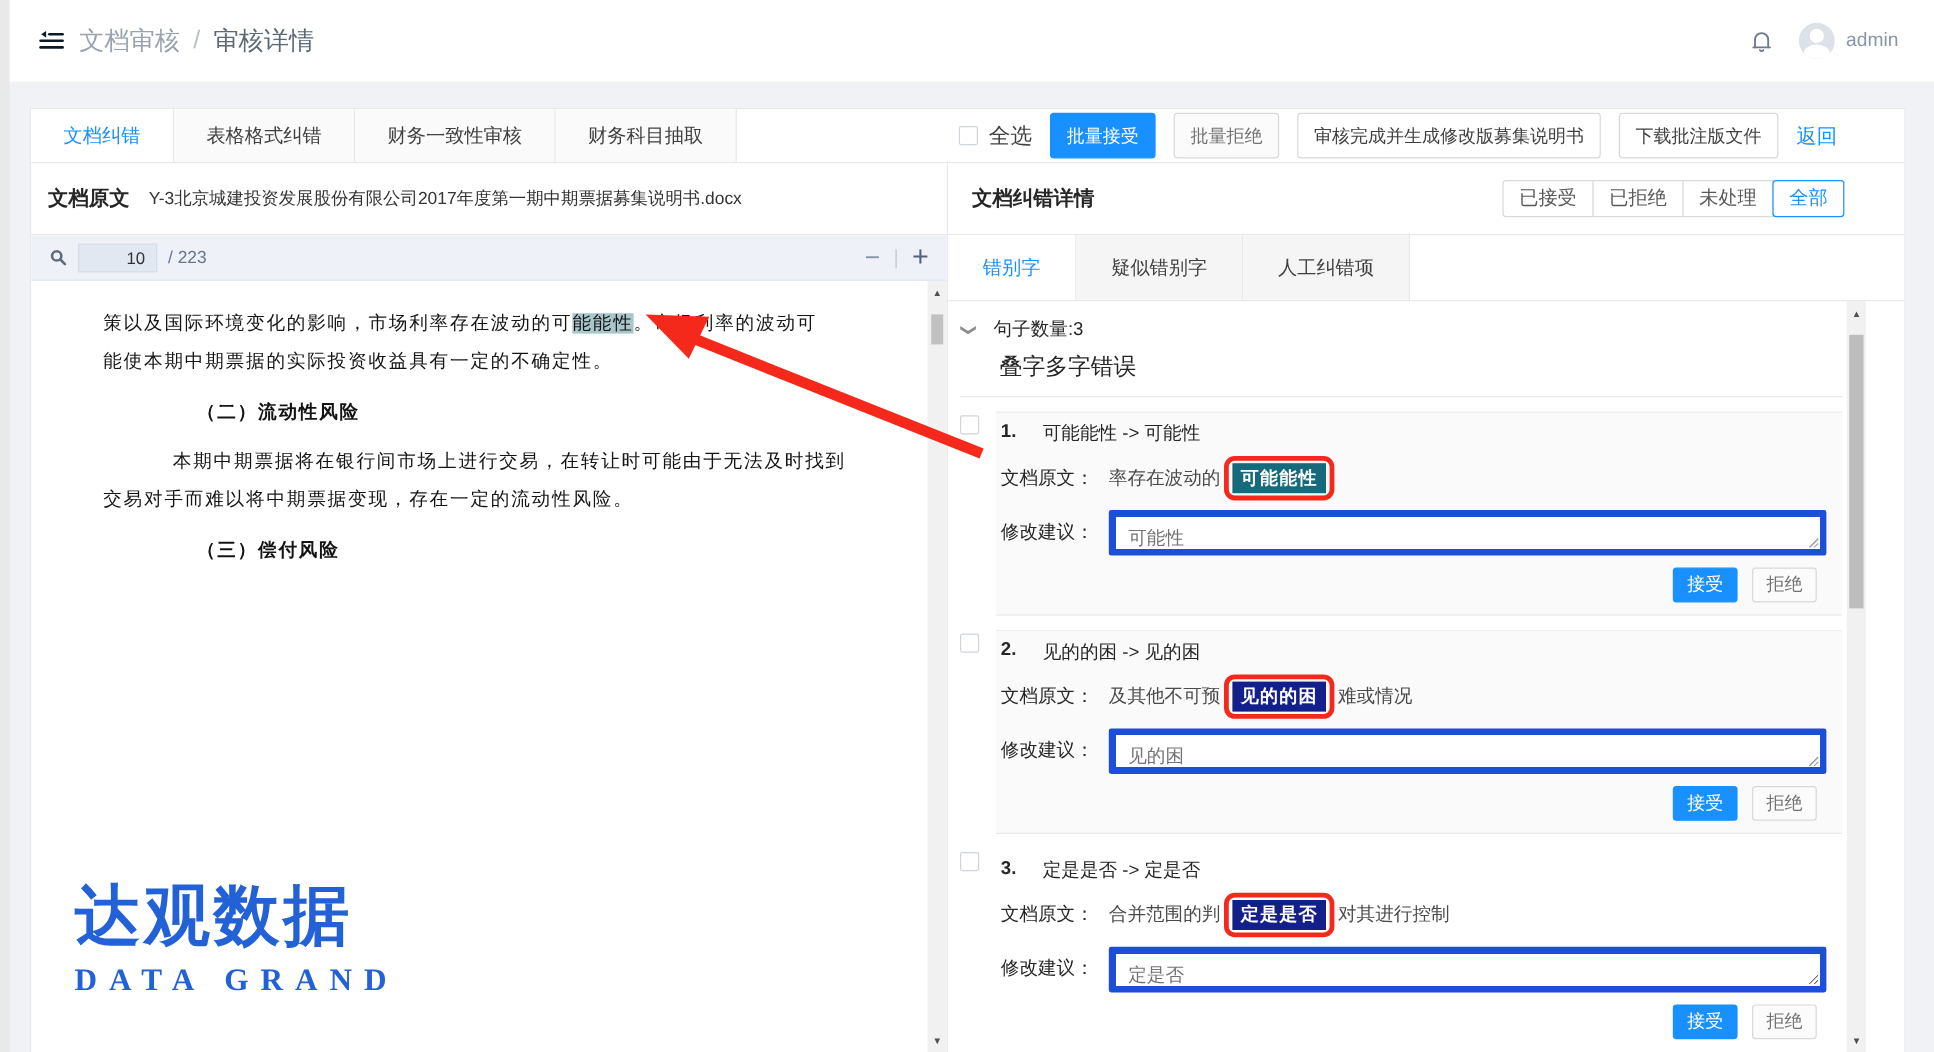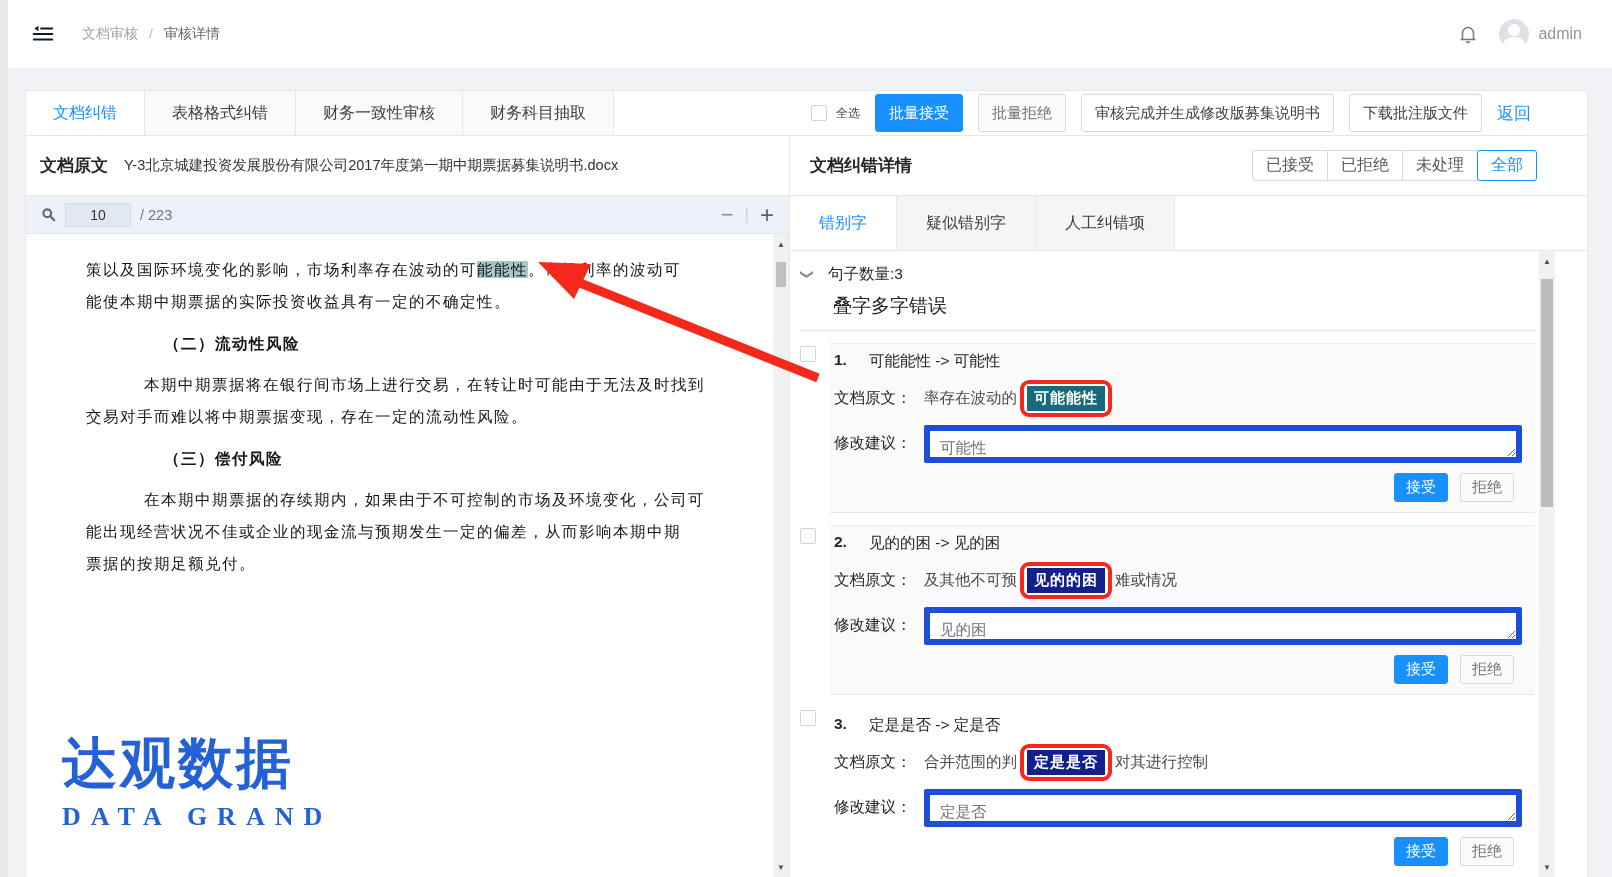--- a/index.html
+++ b/index.html
@@ -6,57 +6,57 @@
   html,body { margin:0; padding:0; }
   body { font-family: "Liberation Sans","DejaVu Sans",sans-serif; }
   .app { position:relative; width:1612px; height:877px; background:#f0f2f5; overflow:hidden; color:#262626; }
 
   
   .side-strip { position:absolute; left:0; top:0; width:8px; height:877px; background:#e9e9e9; }
 
   
   .topbar { position:absolute; left:8px; top:0; width:1604px; height:68px; background:#fff; display:flex; align-items:center; padding:0 30px 0 24px; }
   .fold-icon { width:22px; height:22px; color:#0d1a26; cursor:pointer; }
-  .breadcrumb { margin-left:28px; font-size:14px; display:flex; align-items:center; }
+  .breadcrumb { margin-left:12px; font-size:21px; display:flex; align-items:center; }
   .bc-section { color:#99a3af; }
   .bc-sep { color:#b8c0c9; margin:0 11px; }
   .bc-current { color:#5d6a76; }
   .top-right { margin-left:auto; display:flex; align-items:center; gap:20px; }
   .bell-icon { width:22px; height:22px; color:#6e7a8a; cursor:pointer; }
   .user { display:flex; align-items:center; gap:9px; cursor:pointer; }
   .avatar { width:30px; height:30px; border-radius:50%; background:#dde2e8; position:relative; overflow:hidden; }
   .avatar::before { content:""; position:absolute; left:9px; top:5px; width:12px; height:12px; border-radius:50%; background:#fff; }
   .avatar::after { content:""; position:absolute; left:4px; top:18px; width:22px; height:16px; border-radius:50%; background:#fff; }
   .username { font-size:16px; color:#8a96a3; }
 
   
   .card { position:absolute; left:25px; top:90px; width:1563px; bottom:0; background:#fff; border:1px solid #e8e8e8; border-bottom:none; display:flex; flex-direction:column; }
 
   
   .tabrow { flex:0 0 45px; height:45px; border-bottom:1px solid #e8e8e8; display:flex; align-items:stretch; }
   .tab { display:flex; align-items:center; padding:0 27px; font-size:16px; background:#fafafa; border-right:1px solid #e8e8e8; color:#404040; cursor:pointer; }
   .tab.active { background:#fff; color:#1890ff; }
   .tabrow-actions { margin-left:auto; display:flex; align-items:center; gap:15px; padding-right:56px; }
-  .selectall { display:flex; align-items:center; gap:9px; font-size:12px; color:#404040; cursor:pointer; }
+  .selectall { display:flex; align-items:center; gap:9px; font-size:18px; color:#404040; cursor:pointer; }
   .cb { width:16px; height:16px; border:1px solid #cfd4da; border-radius:2px; background:#fff; display:inline-block; flex:0 0 16px; cursor:pointer; }
   .btn { height:32px; display:flex; align-items:center; padding:18px 13px; font-size:15px; border-radius:3px; border:1px solid #d9d9d9; background:#fff; color:#404040; cursor:pointer; white-space:nowrap; }
   .btn-primary { background:#1890ff; border-color:#1890ff; color:#fff; }
   .btn-danger { color:#737373; background:#fbfbfb; }
   .link { color:#1890ff; font-size:17px; cursor:pointer; }
 
   .panels { flex:1; display:flex; min-height:0; }
 
   
   .left-panel { flex:0 0 764px; width:764px; border-right:1px solid #e8e8e8; display:flex; flex-direction:column; min-height:0; }
   .panel-header { flex:0 0 60px; height:60px; border-bottom:1px solid #e8e8e8; display:flex; align-items:center; padding:0 14px; }
   .lp-title { font-size:17px; font-weight:bold; color:#262626; margin-right:16px; white-space:nowrap; }
   .lp-file { font-size:14.5px; color:#333; }
   .doc-toolbar { flex:0 0 38px; height:38px; background:#eef2f8; border-bottom:1px solid #dfe6ee; display:flex; align-items:center; padding:0 15px; gap:9px; }
   .search-icon { width:15px; height:15px; color:#5f6b7a; }
-  .page-input { width:66px; height:24px; background:#e2e8f2; border:1px solid #d6dde9; text-align:center; padding:0 9px; font-size:14px; color:#333; }
+  .page-input { width:66px; height:24px; background:#e2e8f2; border:1px solid #d6dde9; text-align:right; padding:0 9px; font-size:14px; color:#333; }
   .page-total { color:#68758a; font-size:14.5px; }
   .zoom-controls { margin-left:auto; display:flex; align-items:center; gap:11px; }
   .zoom-out { color:#8694a9; font-size:22px; cursor:pointer; line-height:1; }
   .zoom-divider { color:#c6d1de; font-size:17px; }
   .zoom-in { color:#54637a; font-size:24px; cursor:pointer; line-height:1; }
 
   .doc-wrap { flex:1; display:flex; min-height:0; position:relative; }
   .doc-content { flex:1; padding:20px 28px 0 60px; font-family:"Liberation Serif","DejaVu Serif",serif; font-size:15.5px; line-height:32px; color:#141414; letter-spacing:1.5px; position:relative; }
   .doc-p { margin:0 0 9px 0; }
   .doc-h { font-weight:bold; padding-left:78px; margin:10px 0 9px 0; }
@@ -186,21 +186,20 @@
             <span class="zoom-in">+</span>
           </span>
         </div>
         <div class="doc-wrap">
           <div class="doc-content">
             <p class="doc-p"><span>策以及国际环境变化的影响，市场利率存在波动的可</span><span class="doc-hl">能能性</span><span>。市场利率的波动可</span><br>
             <span>能使本期中期票据的实际投资收益具有一定的不确定性。</span></p>
             <p class="doc-h">（二）流动性风险</p>
             <p class="doc-p indent"><span>本期中期票据将在银行间市场上进行交易，在转让时可能由于无法及时找到</span><br><span>交易对手而难以将中期票据变现，存在一定的流动性风险。</span></p>
             <p class="doc-h">（三）偿付风险</p>
-            <p class="doc-p indent"><span>在本期中期票据的存续期内，如果由于不可控制的市场及环境变化，公司可</span><br><span>能出现经营状况不佳或企业的现金流与预期发生一定的偏差，从而影响本期中期</span><br><span>票据的按期足额兑付。</span></p>
             <div class="logo">
               <div class="logo-cn">达观数据</div>
               <div class="logo-en">DATA GRAND</div>
             </div>
           </div>
           <div class="v-scrollbar">
             <span class="sb-arrow sb-up">▲</span>
             <span class="sb-thumb lp-thumb"></span>
             <span class="sb-arrow sb-down">▼</span>
           </div>

